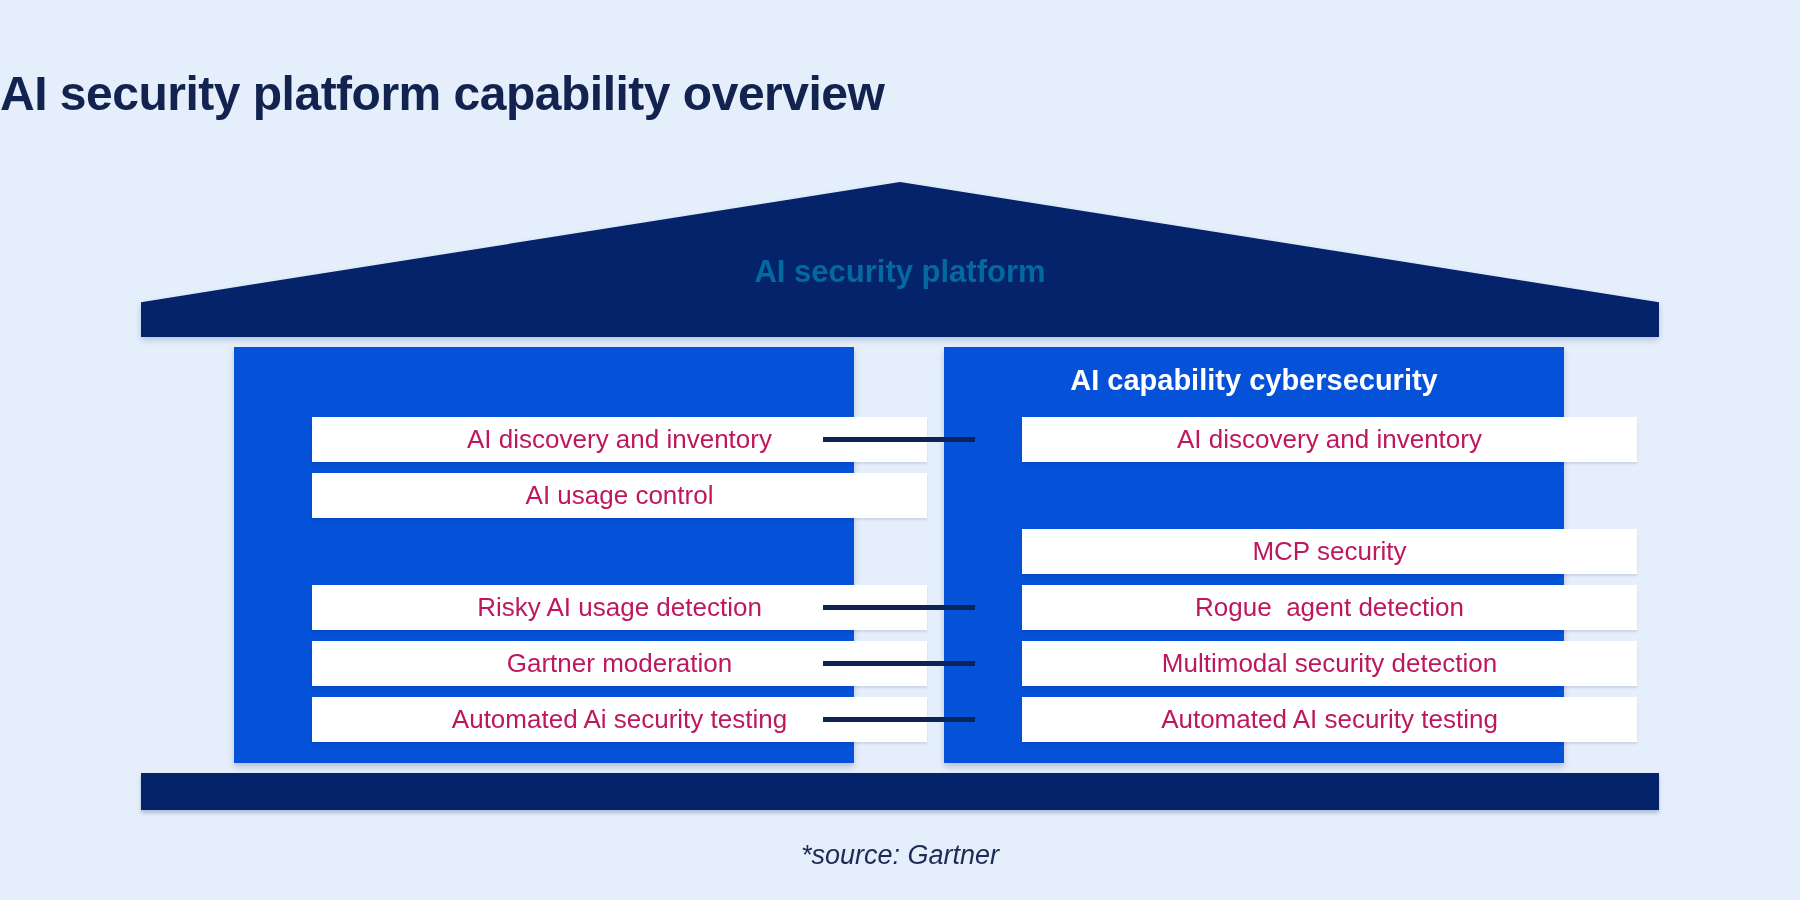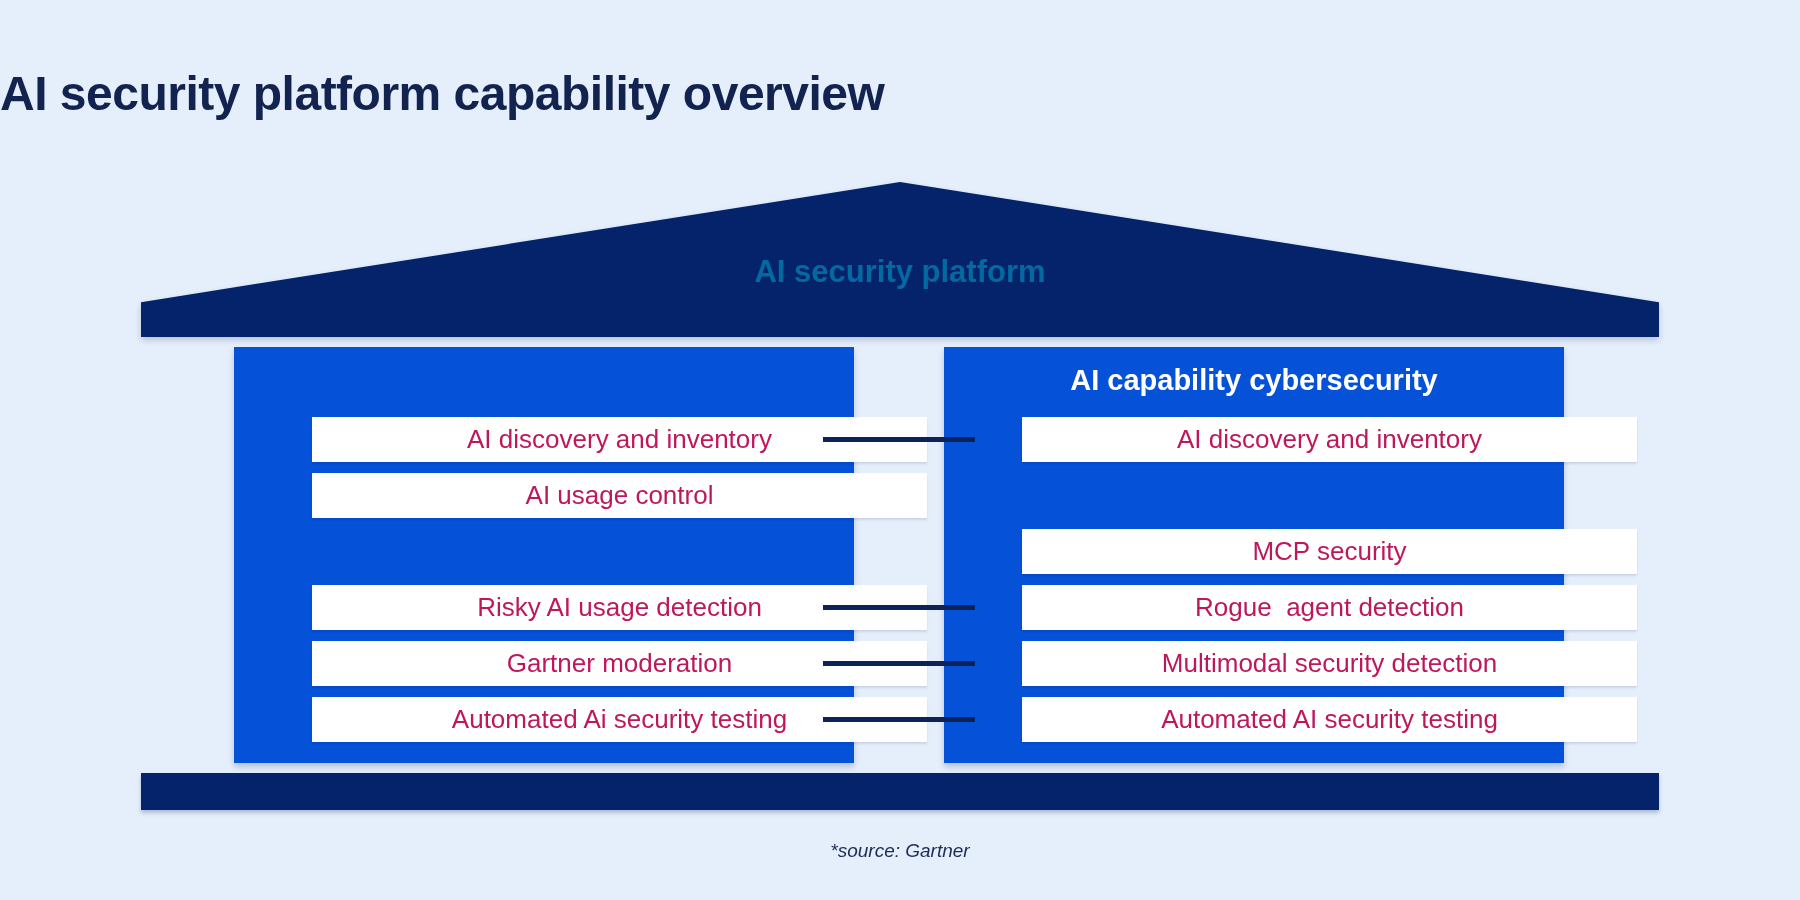--- a/index.html
+++ b/index.html
@@ -57,21 +57,21 @@
   }
   .conn-0{top:437px}.conn-3{top:605px}.conn-4{top:661px}.conn-5{top:717px}
   .base-bar {
     position:absolute; left:141px; top:773px; width:1518px; height:37px;
     background:#05236a;
     box-shadow: 0 3px 4px rgba(13,34,86,0.25);
   }
   .source {
     position:absolute; left:0; right:0; top:840px;
     text-align:center; font-style:italic;
-    font-size:19px; color:#1d2b57;
+    font-size:27px; color:#1d2b57;
   }
 </style>
 </head>
 <body>
 
 <div class="title">AI security platform capability overview</div>
 
 <div class="roof-wrap">
   <div class="roof"></div>
   <div class="roof-label">AI security platform</div>

